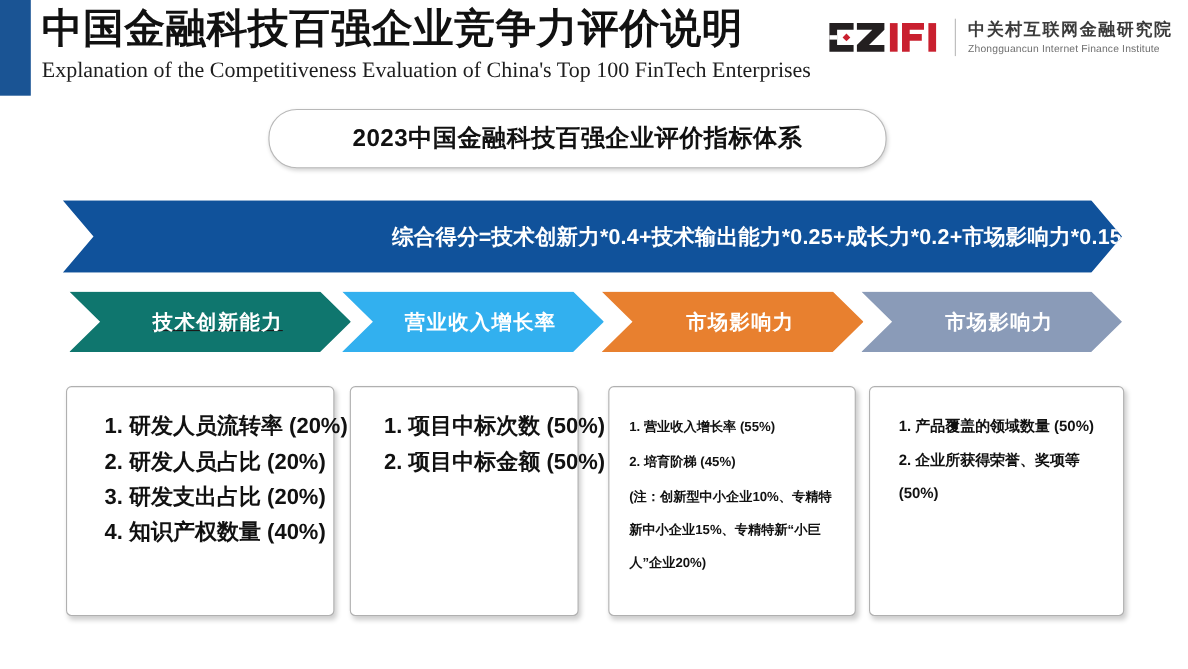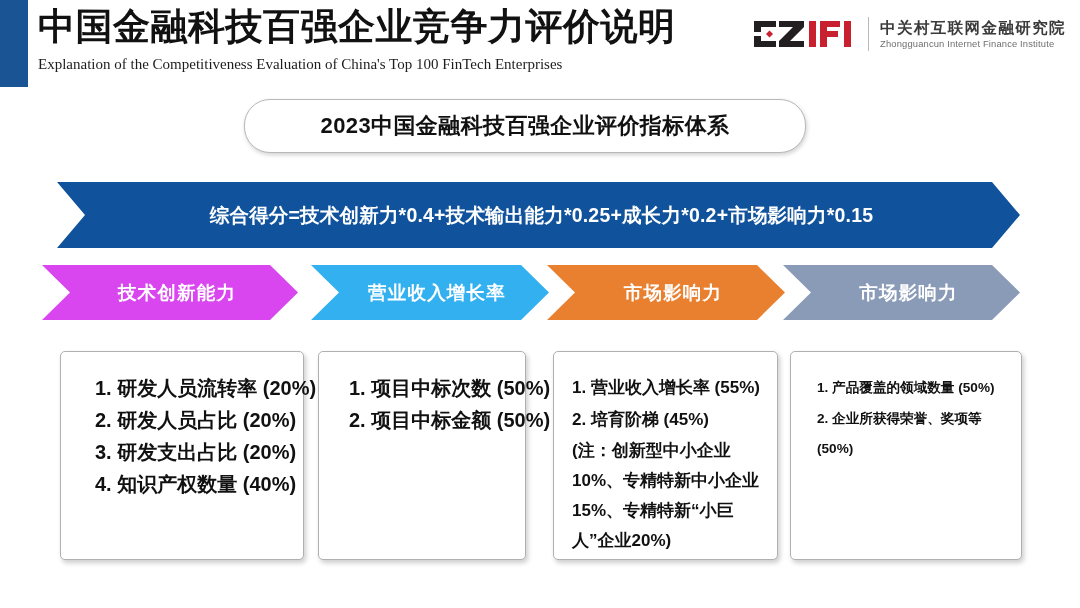--- a/index.html
+++ b/index.html
@@ -39,21 +39,21 @@
     font-family: "Liberation Serif", "DejaVu Serif", serif;
     font-weight: 700;
     font-size: 37px;
     line-height: 46px;
     letter-spacing: 0.5px;
     color: #111111;
     white-space: nowrap;
   }
   #title-en {
     font-family: "Liberation Serif", "DejaVu Serif", serif;
-    font-size: 15px;
+    font-size: 20px;
     line-height: 26px;
     color: #1d1d1d;
     white-space: nowrap;
     margin-top: 1px;
   }
 
   
   #logo {
     position: absolute;
     right: 14px; top: 12px;
@@ -115,21 +115,21 @@
   #formula-banner {
     position: absolute;
     left: 57px; top: 182px;
     width: 963px;
     height: 66px;
     background: #10529B;
     -webkit-clip-path: polygon(0 0, 935px 0, 963px 33px, 935px 66px, 0 66px, 28px 33px);
     clip-path: polygon(0 0, 935px 0, 963px 33px, 935px 66px, 0 66px, 28px 33px);
     display: flex;
     align-items: center;
-    justify-content: center;
+    justify-content: flex-end;
   }
   #formula-text {
     font-family: "Liberation Sans", "DejaVu Sans", sans-serif;
     font-weight: 700;
     font-size: 19.5px;
     color: #ffffff;
     letter-spacing: 0.2px;
     white-space: nowrap;
     padding-left: 6px;
   }
@@ -146,24 +146,25 @@
   .chevron-label {
     font-family: "Liberation Sans", "DejaVu Sans", sans-serif;
     font-weight: 700;
     font-size: 18.5px;
     color: #ffffff;
     letter-spacing: 1.2px;
     white-space: nowrap;
     padding-left: 14px;
   }
   #chev-0 {
-    left: 42px; width: 256px;
-    background: #d946ef;
+    left: 63px; width: 256px;
+    background: #0f766e;
     -webkit-clip-path: polygon(0 0, 228px 0, 256px 27.5px, 228px 55px, 0 55px, 28px 27.5px);
     clip-path: polygon(0 0, 228px 0, 256px 27.5px, 228px 55px, 0 55px, 28px 27.5px);
+    text-decoration: underline;
   }
   #chev-1 {
     left: 311px; width: 238px;
     background: #32B0EF;
     -webkit-clip-path: polygon(0 0, 210px 0, 238px 27.5px, 210px 55px, 0 55px, 28px 27.5px);
     clip-path: polygon(0 0, 210px 0, 238px 27.5px, 210px 55px, 0 55px, 28px 27.5px);
   }
   #chev-2 {
     left: 547px; width: 238px;
     background: #E8802F;
@@ -198,21 +199,21 @@
     font-family: "Liberation Sans", "DejaVu Sans", sans-serif;
     font-weight: 700;
     font-size: 20px;
     line-height: 32px;
     color: #111111;
     white-space: nowrap;
   }
   #card-0 .card-line { padding-left: 16px; }
   #card-1 .card-line { padding-left: 12px; }
   #card-3 .card-line { padding-left: 8px; font-size: 13.6px; }
-  #card-2 .card-line { font-size: 17px; white-space: normal; }
+  #card-2 .card-line { font-size: 12px; white-space: normal; }
   .card-line.wrap { white-space: normal; line-height: 30px; }
 </style>
 </head>
 <body>
 
 <div id="header">
 
   <div id="accent-bar"></div>
 
   <div id="title-block">

